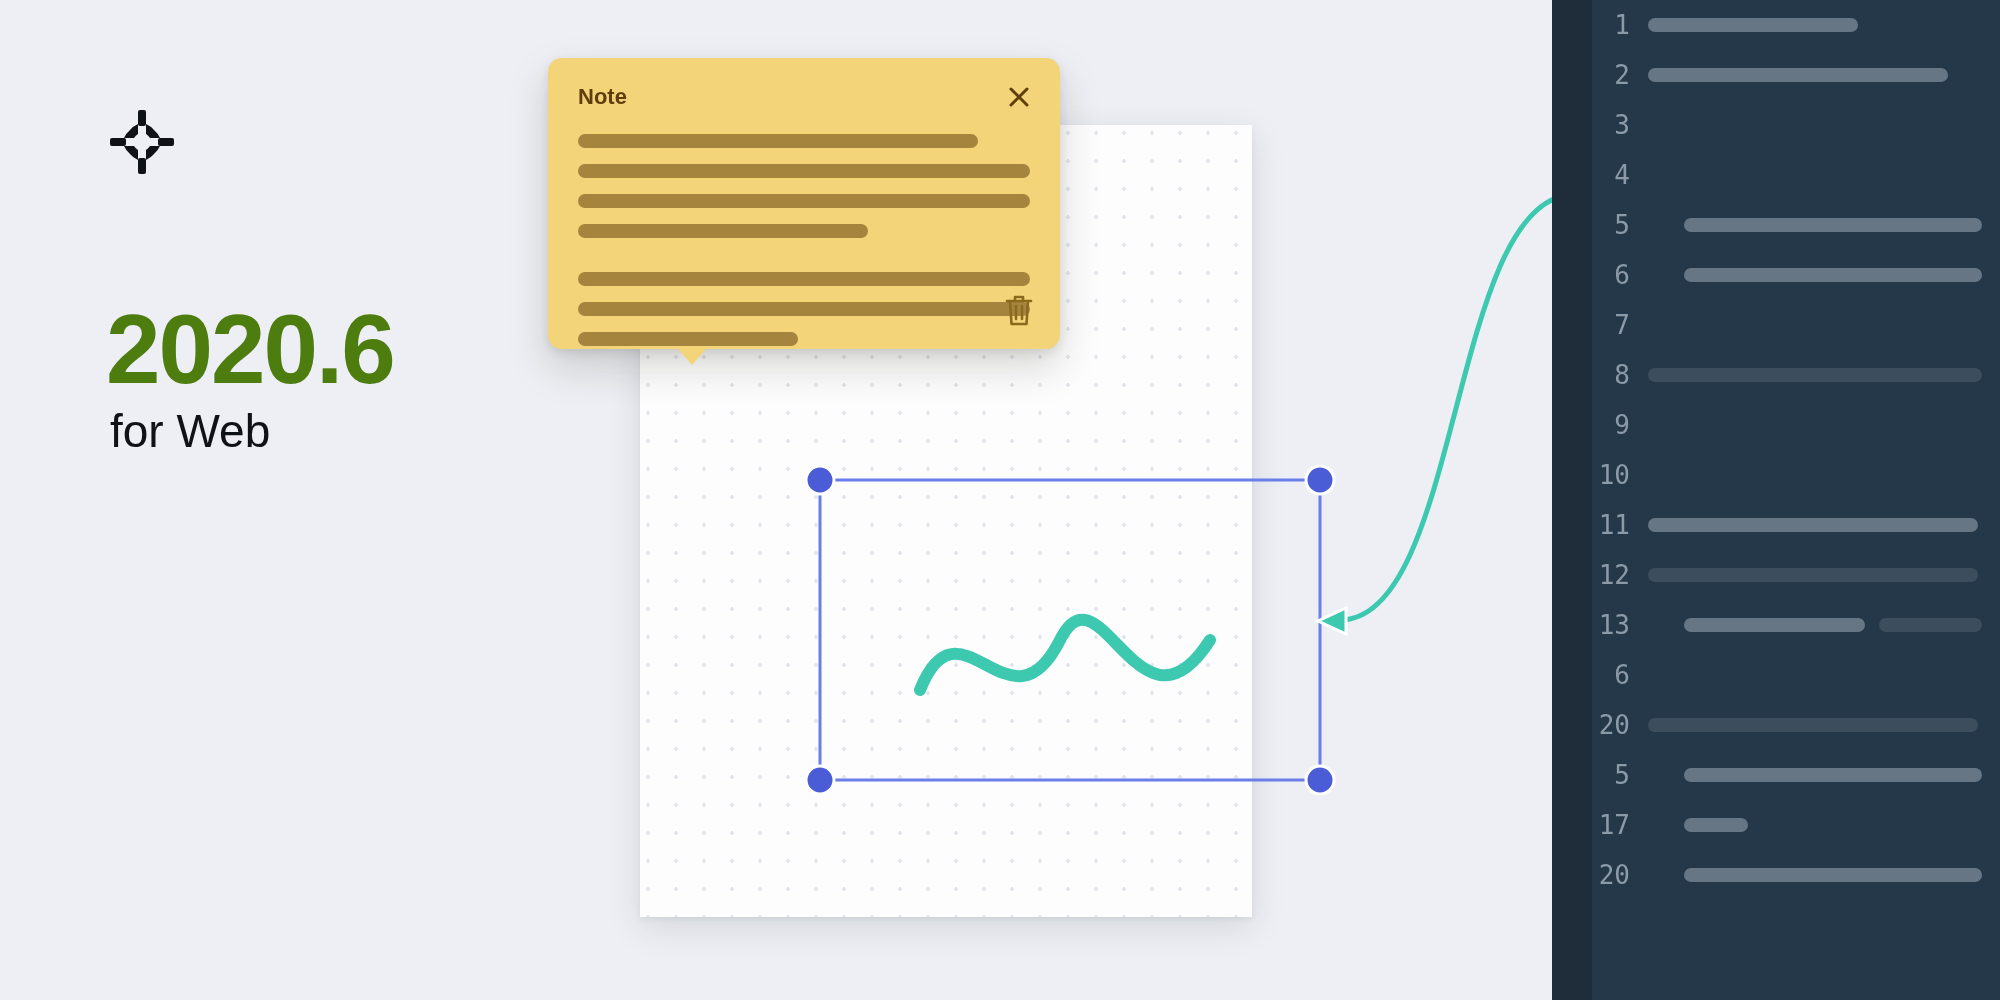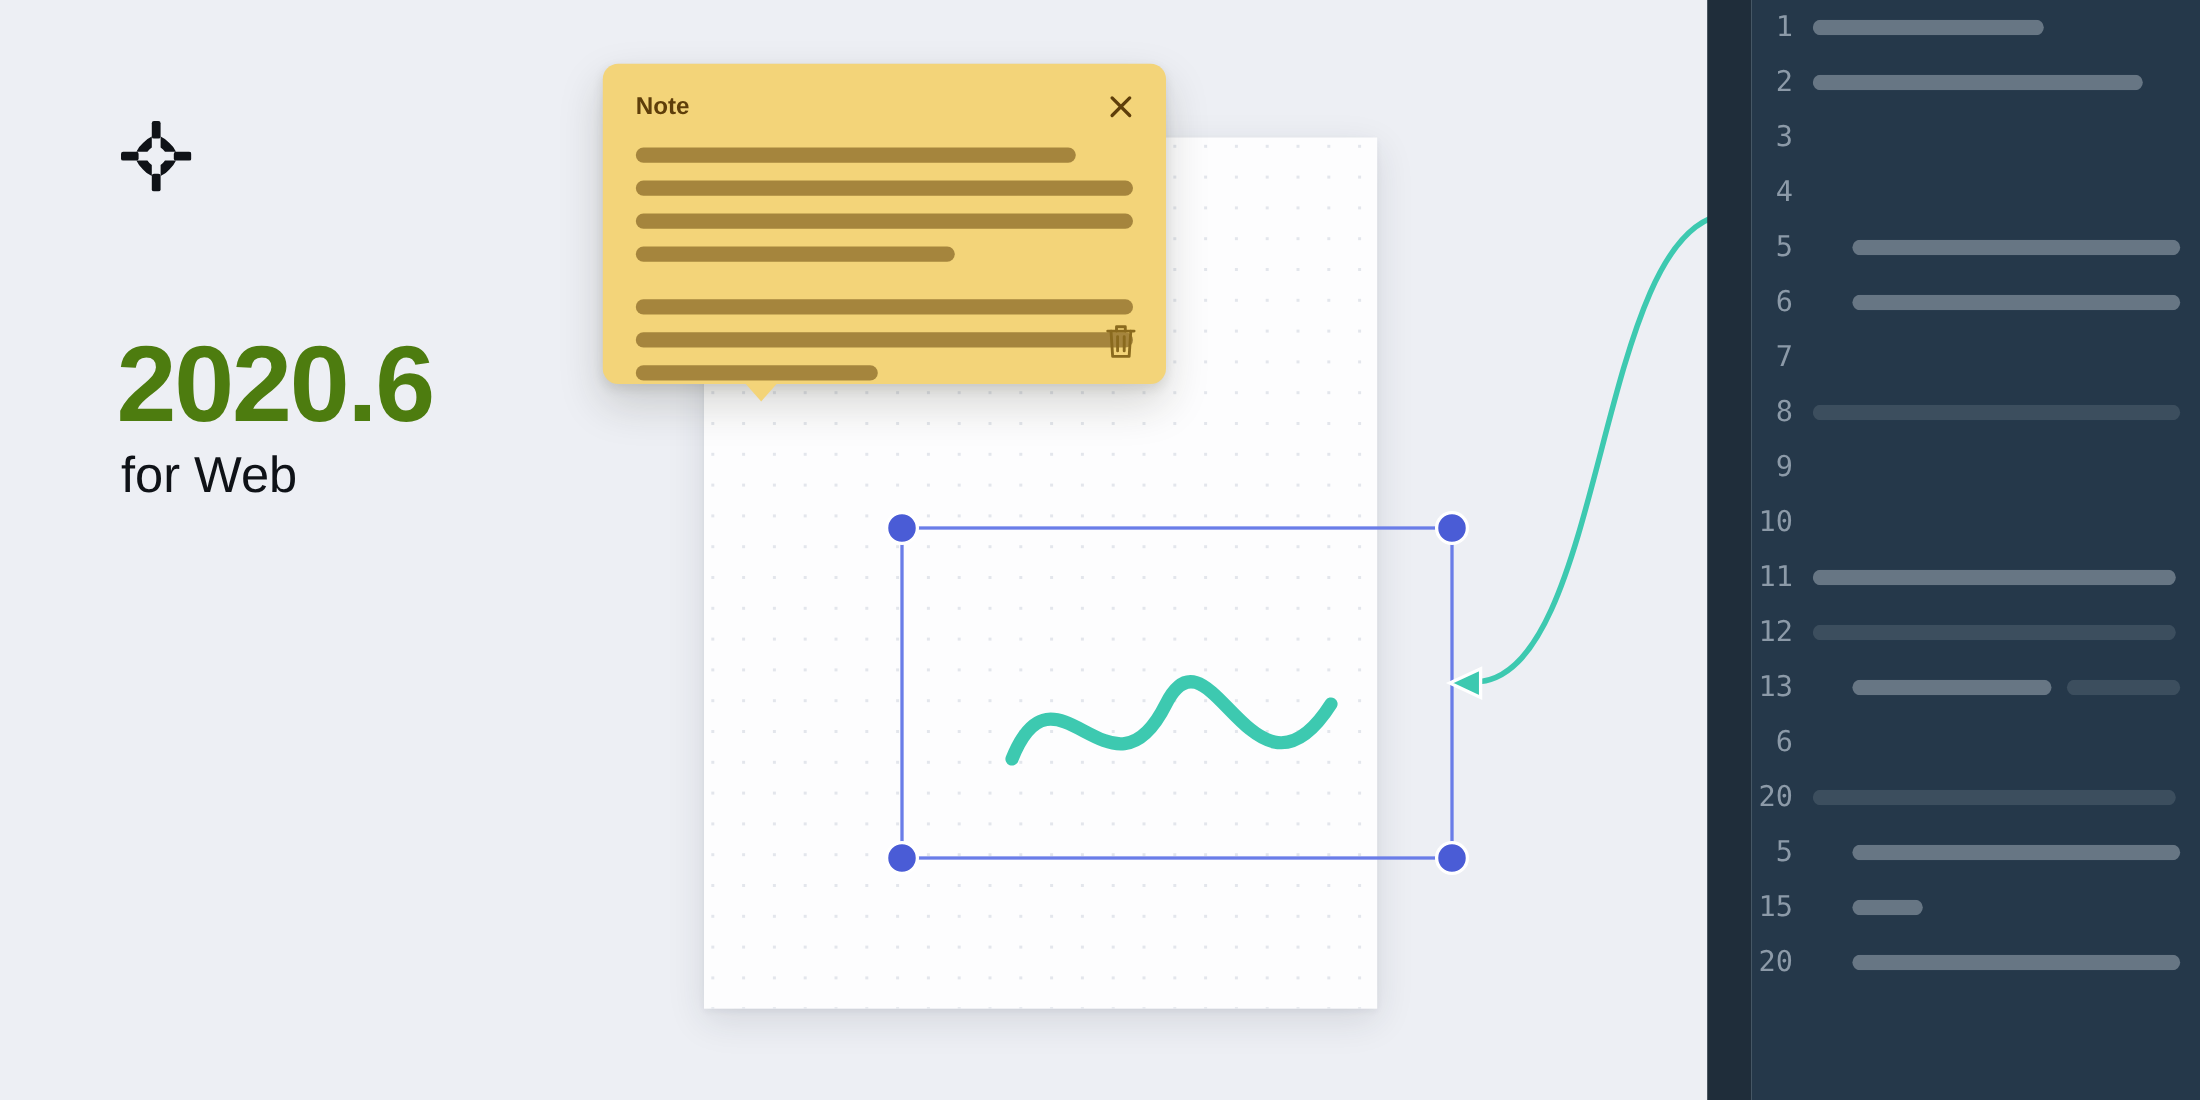--- a/index.html
+++ b/index.html
@@ -278,21 +278,21 @@
           <div class="code-bar bar-dark" style="width: 330px;"></div>
         </div>
       </div>
       <div class="code-row">
         <div class="code-num">5</div>
         <div class="code-bar-wrap" style="padding-left: 36px;">
           <div class="code-bar bar-light" style="width: 300px;"></div>
         </div>
       </div>
       <div class="code-row">
-        <div class="code-num">15</div>
+        <div class="code-num">17</div>
         <div class="code-bar-wrap" style="padding-left: 36px;">
           <div class="code-bar bar-light" style="width: 64px;"></div>
         </div>
       </div>
       <div class="code-row">
         <div class="code-num">20</div>
         <div class="code-bar-wrap" style="padding-left: 36px;">
           <div class="code-bar bar-light" style="width: 300px;"></div>
         </div>
       </div>

